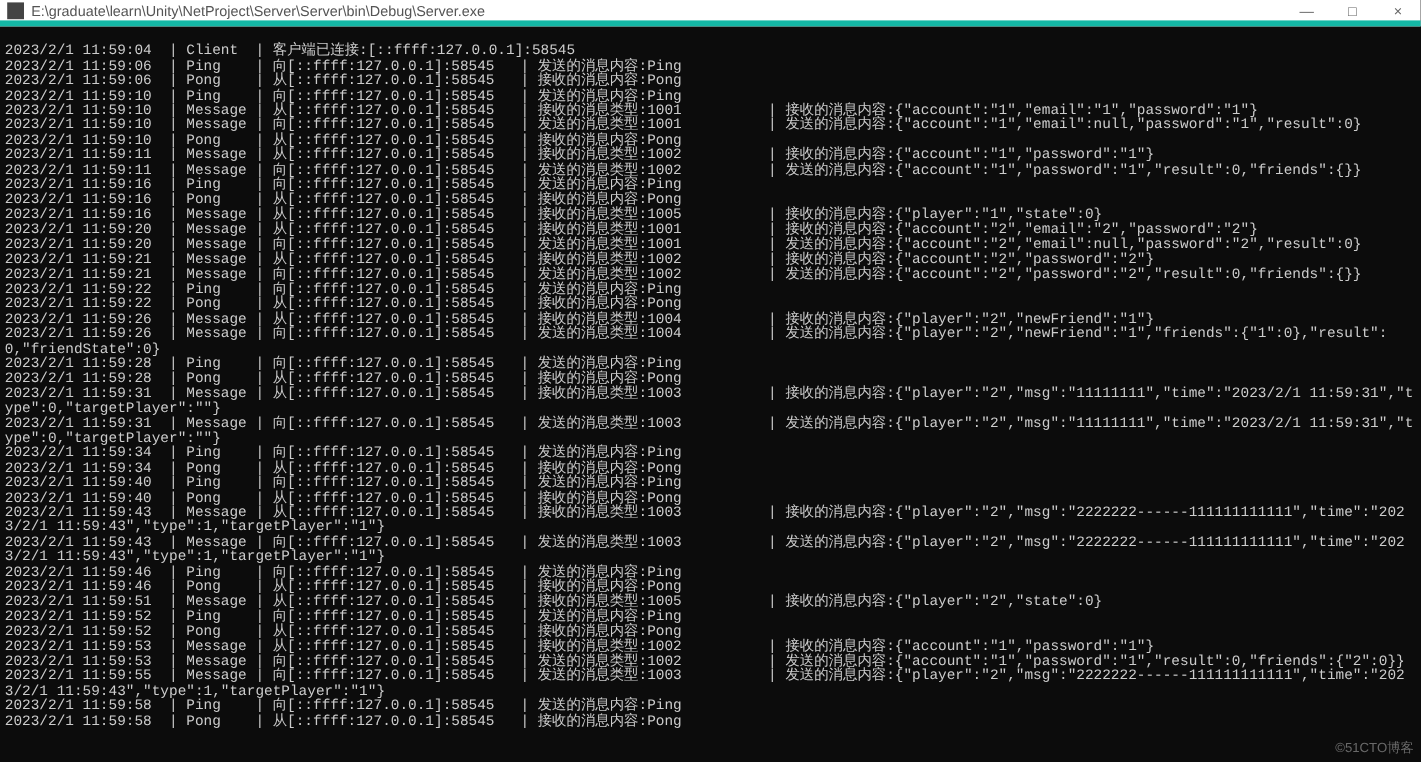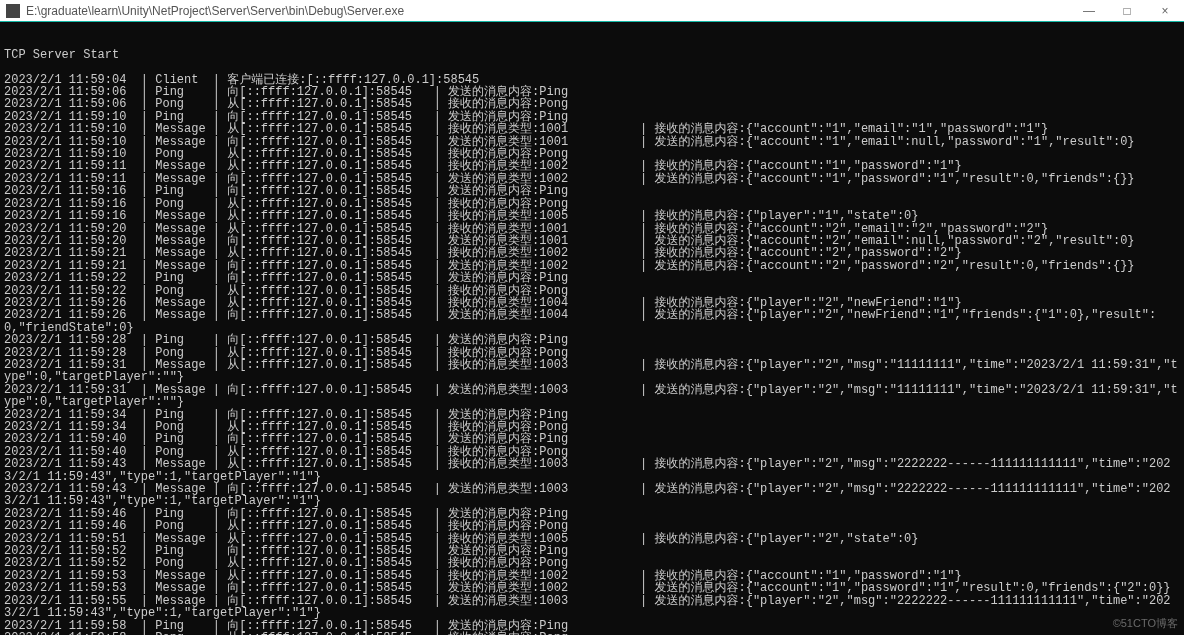--- a/index.html
+++ b/index.html
@@ -15,21 +15,21 @@
 }
 .titlebar {
   height: 22px;
   background: #ffffff;
   color: #555555;
   display: flex;
   align-items: center;
   padding-left: 6px;
   font-family: "Segoe UI", sans-serif;
   font-size: 12px;
-  border-bottom: 1px solid #14b8a6;
+  border-bottom: 5px solid #14b8a6;
 }
 .titlebar .icon { width: 14px; height: 14px; margin-right: 6px; background: #444; display: inline-block; }
 .titlebar .spacer { flex: 1; }
 .titlebar .btn { width: 38px; height: 22px; display: flex; align-items: center; justify-content: center; color: #666; font-family: sans-serif; }
 .console {
   padding: 2px 4px;
   line-height: 12.4px;
   white-space: pre;
   letter-spacing: 0px;
 }
@@ -51,16 +51,15 @@
 <div class="titlebar">
   <span class="icon"></span>
   <span>E:\graduate\learn\Unity\NetProject\Server\Server\bin\Debug\Server.exe</span>
   <span class="spacer"></span>
   <div class="btn">—</div>
   <div class="btn">□</div>
   <div class="btn">×</div>
 </div>
 
 <div class="console" id="console-body">
-  <div class="line">TCP Server Start</div>
 <div class="line">2023/2/1 11:59:04  | Client  | 客户端已连接:[::ffff:127.0.0.1]:58545</div><div class="line">2023/2/1 11:59:06  | Ping    | 向[::ffff:127.0.0.1]:58545   | 发送的消息内容:Ping</div><div class="line">2023/2/1 11:59:06  | Pong    | 从[::ffff:127.0.0.1]:58545   | 接收的消息内容:Pong</div><div class="line">2023/2/1 11:59:10  | Ping    | 向[::ffff:127.0.0.1]:58545   | 发送的消息内容:Ping</div><div class="line">2023/2/1 11:59:10  | Message | 从[::ffff:127.0.0.1]:58545   | 接收的消息类型:1001          | 接收的消息内容:{"account":"1","email":"1","password":"1"}</div><div class="line">2023/2/1 11:59:10  | Message | 向[::ffff:127.0.0.1]:58545   | 发送的消息类型:1001          | 发送的消息内容:{"account":"1","email":null,"password":"1","result":0}</div><div class="line">2023/2/1 11:59:10  | Pong    | 从[::ffff:127.0.0.1]:58545   | 接收的消息内容:Pong</div><div class="line">2023/2/1 11:59:11  | Message | 从[::ffff:127.0.0.1]:58545   | 接收的消息类型:1002          | 接收的消息内容:{"account":"1","password":"1"}</div><div class="line">2023/2/1 11:59:11  | Message | 向[::ffff:127.0.0.1]:58545   | 发送的消息类型:1002          | 发送的消息内容:{"account":"1","password":"1","result":0,"friends":{}}</div><div class="line">2023/2/1 11:59:16  | Ping    | 向[::ffff:127.0.0.1]:58545   | 发送的消息内容:Ping</div><div class="line">2023/2/1 11:59:16  | Pong    | 从[::ffff:127.0.0.1]:58545   | 接收的消息内容:Pong</div><div class="line">2023/2/1 11:59:16  | Message | 从[::ffff:127.0.0.1]:58545   | 接收的消息类型:1005          | 接收的消息内容:{"player":"1","state":0}</div><div class="line">2023/2/1 11:59:20  | Message | 从[::ffff:127.0.0.1]:58545   | 接收的消息类型:1001          | 接收的消息内容:{"account":"2","email":"2","password":"2"}</div><div class="line">2023/2/1 11:59:20  | Message | 向[::ffff:127.0.0.1]:58545   | 发送的消息类型:1001          | 发送的消息内容:{"account":"2","email":null,"password":"2","result":0}</div><div class="line">2023/2/1 11:59:21  | Message | 从[::ffff:127.0.0.1]:58545   | 接收的消息类型:1002          | 接收的消息内容:{"account":"2","password":"2"}</div><div class="line">2023/2/1 11:59:21  | Message | 向[::ffff:127.0.0.1]:58545   | 发送的消息类型:1002          | 发送的消息内容:{"account":"2","password":"2","result":0,"friends":{}}</div><div class="line">2023/2/1 11:59:22  | Ping    | 向[::ffff:127.0.0.1]:58545   | 发送的消息内容:Ping</div><div class="line">2023/2/1 11:59:22  | Pong    | 从[::ffff:127.0.0.1]:58545   | 接收的消息内容:Pong</div><div class="line">2023/2/1 11:59:26  | Message | 从[::ffff:127.0.0.1]:58545   | 接收的消息类型:1004          | 接收的消息内容:{"player":"2","newFriend":"1"}</div><div class="line">2023/2/1 11:59:26  | Message | 向[::ffff:127.0.0.1]:58545   | 发送的消息类型:1004          | 发送的消息内容:{"player":"2","newFriend":"1","friends":{"1":0},"result":0,"friendState":0}</div><div class="line">2023/2/1 11:59:28  | Ping    | 向[::ffff:127.0.0.1]:58545   | 发送的消息内容:Ping</div><div class="line">2023/2/1 11:59:28  | Pong    | 从[::ffff:127.0.0.1]:58545   | 接收的消息内容:Pong</div><div class="line">2023/2/1 11:59:31  | Message | 从[::ffff:127.0.0.1]:58545   | 接收的消息类型:1003          | 接收的消息内容:{"player":"2","msg":"11111111","time":"2023/2/1 11:59:31","type":0,"targetPlayer":""}</div><div class="line">2023/2/1 11:59:31  | Message | 向[::ffff:127.0.0.1]:58545   | 发送的消息类型:1003          | 发送的消息内容:{"player":"2","msg":"11111111","time":"2023/2/1 11:59:31","type":0,"targetPlayer":""}</div><div class="line">2023/2/1 11:59:34  | Ping    | 向[::ffff:127.0.0.1]:58545   | 发送的消息内容:Ping</div><div class="line">2023/2/1 11:59:34  | Pong    | 从[::ffff:127.0.0.1]:58545   | 接收的消息内容:Pong</div><div class="line">2023/2/1 11:59:40  | Ping    | 向[::ffff:127.0.0.1]:58545   | 发送的消息内容:Ping</div><div class="line">2023/2/1 11:59:40  | Pong    | 从[::ffff:127.0.0.1]:58545   | 接收的消息内容:Pong</div><div class="line">2023/2/1 11:59:43  | Message | 从[::ffff:127.0.0.1]:58545   | 接收的消息类型:1003          | 接收的消息内容:{"player":"2","msg":"2222222------111111111111","time":"2023/2/1 11:59:43","type":1,"targetPlayer":"1"}</div><div class="line"></div><div class="line">2023/2/1 11:59:43  | Message | 向[::ffff:127.0.0.1]:58545   | 发送的消息类型:1003          | 发送的消息内容:{"player":"2","msg":"2222222------111111111111","time":"2023/2/1 11:59:43","type":1,"targetPlayer":"1"}</div><div class="line"></div><div class="line">2023/2/1 11:59:46  | Ping    | 向[::ffff:127.0.0.1]:58545   | 发送的消息内容:Ping</div><div class="line">2023/2/1 11:59:46  | Pong    | 从[::ffff:127.0.0.1]:58545   | 接收的消息内容:Pong</div><div class="line">2023/2/1 11:59:51  | Message | 从[::ffff:127.0.0.1]:58545   | 接收的消息类型:1005          | 接收的消息内容:{"player":"2","state":0}</div><div class="line">2023/2/1 11:59:52  | Ping    | 向[::ffff:127.0.0.1]:58545   | 发送的消息内容:Ping</div><div class="line">2023/2/1 11:59:52  | Pong    | 从[::ffff:127.0.0.1]:58545   | 接收的消息内容:Pong</div><div class="line">2023/2/1 11:59:53  | Message | 从[::ffff:127.0.0.1]:58545   | 接收的消息类型:1002          | 接收的消息内容:{"account":"1","password":"1"}</div><div class="line">2023/2/1 11:59:53  | Message | 向[::ffff:127.0.0.1]:58545   | 发送的消息类型:1002          | 发送的消息内容:{"account":"1","password":"1","result":0,"friends":{"2":0}}</div><div class="line">2023/2/1 11:59:55  | Message | 向[::ffff:127.0.0.1]:58545   | 发送的消息类型:1003          | 发送的消息内容:{"player":"2","msg":"2222222------111111111111","time":"2023/2/1 11:59:43","type":1,"targetPlayer":"1"}</div><div class="line"></div><div class="line">2023/2/1 11:59:58  | Ping    | 向[::ffff:127.0.0.1]:58545   | 发送的消息内容:Ping</div><div class="line">2023/2/1 11:59:58  | Pong    | 从[::ffff:127.0.0.1]:58545   | 接收的消息内容:Pong</div></div>
 
 <div class="watermark">©51CTO博客</div>
 
 </body></html>

